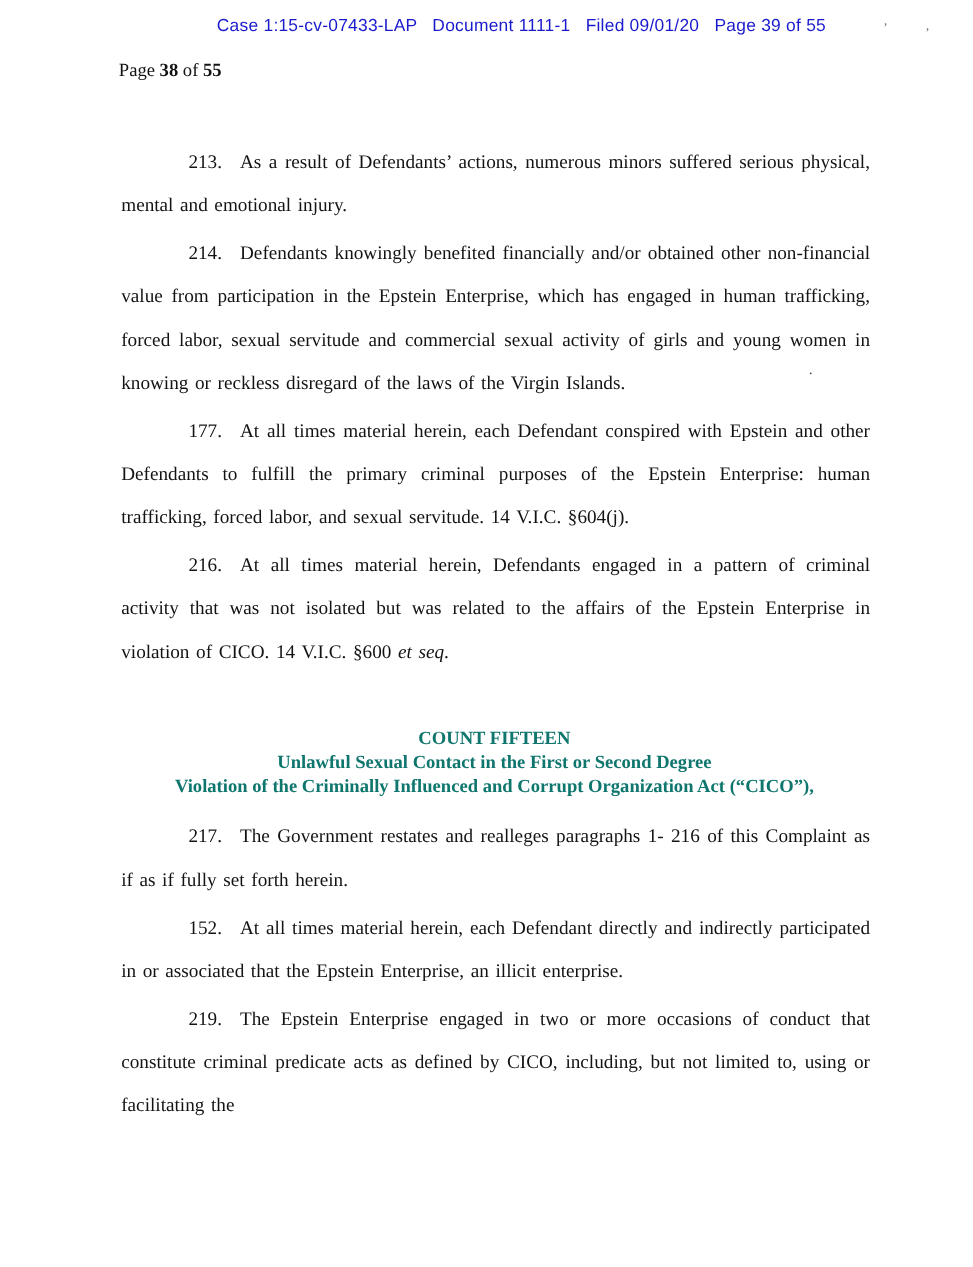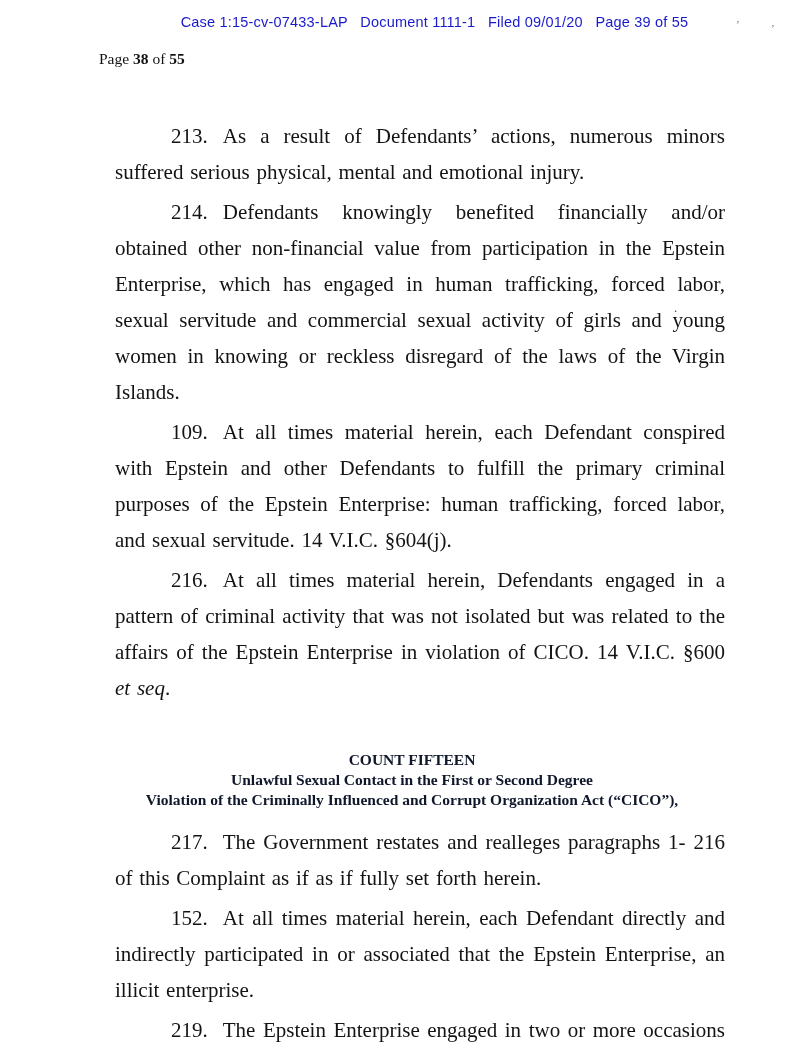--- a/index.html
+++ b/index.html
@@ -43,35 +43,35 @@
     line-height: 21px;
     color: #121212;
   }
   .content {
     position: absolute;
     top: 118px;
     left: 99px;
     width: 626px;
   }
   .para {
-    margin: 0 0 4px 16px;
-    font-size: 21px;
+    margin: 0 0 4px 2px;
+    font-size: 16px;
     line-height: 36px;
     text-align: justify;
     word-spacing: 1.5px;
     color: #131313;
   }
   .pnum { margin-left: 56px; margin-right: 15px; }
   .count-heading {
     margin: 44px 0 14px 0;
     text-align: center;
     font-weight: bold;
     font-size: 15.5px;
     line-height: 20px;
-    color: #0f172a;
+    color: #0f766e;
   }
   .ital { font-style: italic; }
   b, .bold { font-weight: bold; }
 </style>
 </head>
 <body>
 
 <div class="page">
 
   <div class="ecf-stamp">Case 1:15-cv-07433-LAP   Document 1111-1   Filed 09/01/20   Page 39 of 55</div>
@@ -83,21 +83,21 @@
   <div class="doc-header">
     <div><span>Page</span> <b>38</b> <span>of</span> <b>55</b></div>
   </div>
 
   <div class="content">
 
     <p class="para"><span class="pnum">213.</span><span>As a result of Defendants’ actions, numerous minors suffered serious physical, mental and emotional injury.</span></p>
 
     <p class="para"><span class="pnum">214.</span><span>Defendants knowingly benefited financially and/or obtained other non-financial value from participation in the Epstein Enterprise, which has engaged in human trafficking, forced labor, sexual servitude and commercial sexual activity of girls and young women in knowing or reckless disregard of the laws of the Virgin Islands.</span></p>
 
-    <p class="para"><span class="pnum">109.</span><span>At all times material herein, each Defendant conspired with Epstein and other Defendants to fulfill the primary criminal purposes of the Epstein Enterprise:  human trafficking, forced labor, and sexual servitude.  14 V.I.C. §604(j).</span></p>
+    <p class="para"><span class="pnum">177.</span><span>At all times material herein, each Defendant conspired with Epstein and other Defendants to fulfill the primary criminal purposes of the Epstein Enterprise:  human trafficking, forced labor, and sexual servitude.  14 V.I.C. §604(j).</span></p>
 
     <p class="para"><span class="pnum">216.</span><span>At all times material herein, Defendants engaged in a pattern of criminal activity that was not isolated but was related to the affairs of the Epstein Enterprise in violation of CICO. 14 V.I.C. §600 </span><span class="ital">et seq</span><span>.</span></p>
 
     <div class="count-heading">
       <div>COUNT FIFTEEN</div>
       <div>Unlawful Sexual Contact in the First or Second Degree</div>
       <div>Violation of the Criminally Influenced and Corrupt Organization Act (“CICO”),</div>
     </div>
 
     <p class="para"><span class="pnum">217.</span><span>The Government restates and realleges paragraphs 1- 216 of this Complaint as if as if fully set forth herein.</span></p>

